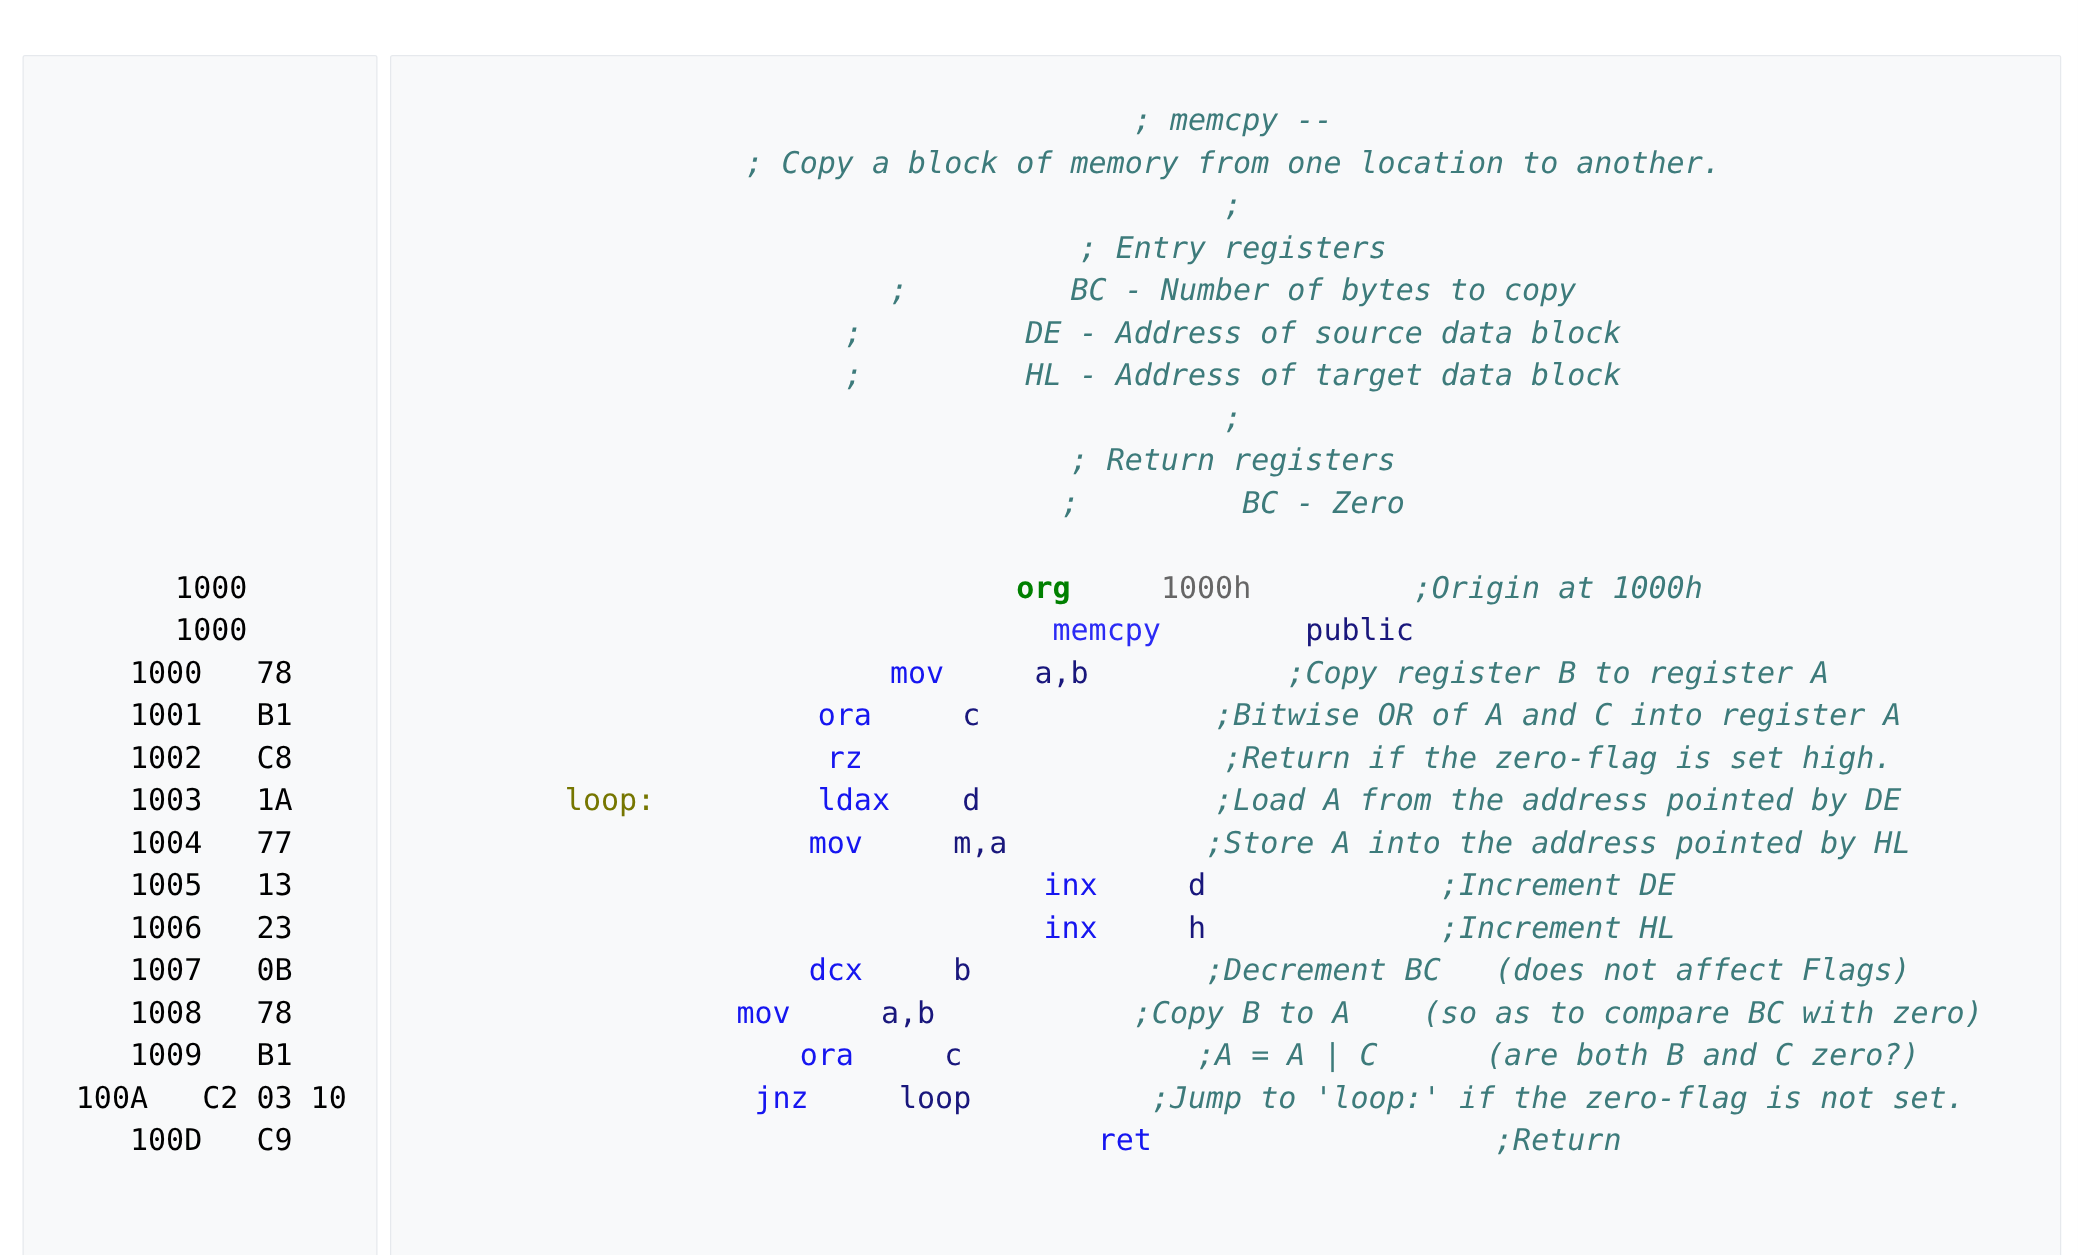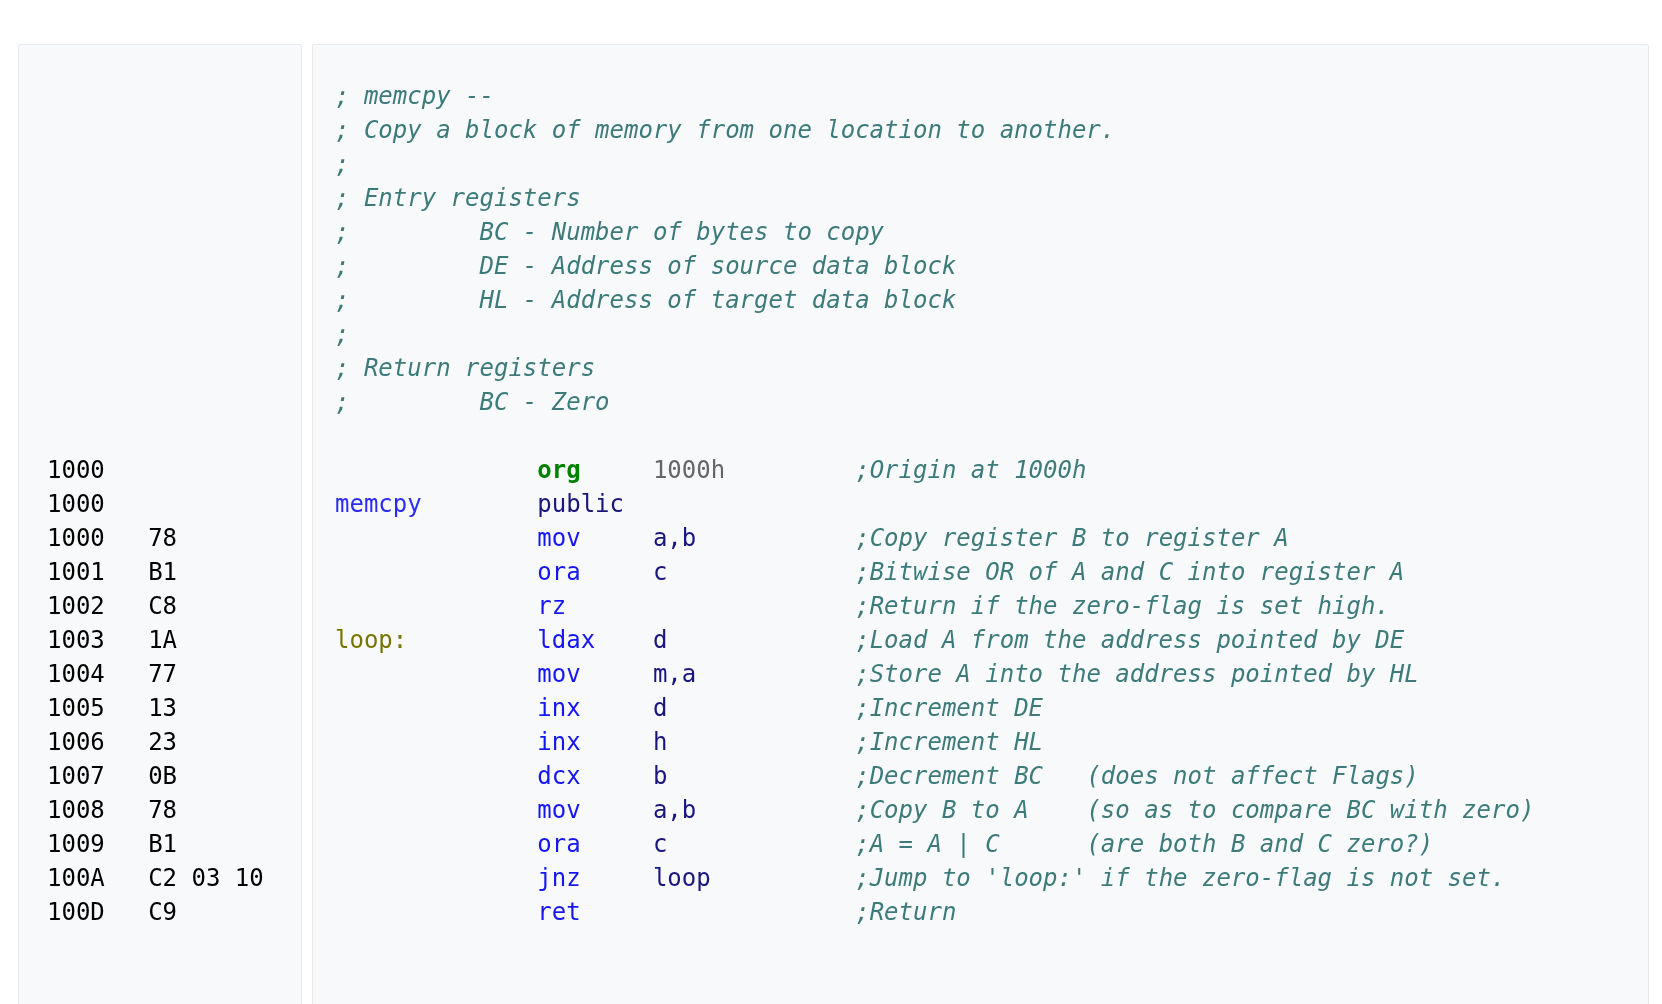--- a/index.html
+++ b/index.html
@@ -35,20 +35,21 @@
   }
   .codebox.right {
     left: 312px;
     width: 1337px;
     padding: 34px 10px 80px 22px;
   }
   .code-line {
     display: block;
     white-space: pre;
     min-height: 34px;
+    text-align: center;
   }
   .tok { white-space: pre; }
 </style>
 </head>
 <body style="background: rgb(255, 255, 255);">
 
 <div class="page">
   <pre class="codebox left" style="background: rgb(248, 249, 250); border-color: rgb(230, 233, 237); color: rgb(0, 0, 0);"><span class="code-line"></span><span class="code-line"></span><span class="code-line"></span><span class="code-line"></span><span class="code-line"></span><span class="code-line"></span><span class="code-line"></span><span class="code-line"></span><span class="code-line"></span><span class="code-line"></span><span class="code-line"></span><span class="code-line">1000</span><span class="code-line">1000</span><span class="code-line">1000   78</span><span class="code-line">1001   B1</span><span class="code-line">1002   C8</span><span class="code-line">1003   1A</span><span class="code-line">1004   77</span><span class="code-line">1005   13</span><span class="code-line">1006   23</span><span class="code-line">1007   0B</span><span class="code-line">1008   78</span><span class="code-line">1009   B1</span><span class="code-line">100A   C2 03 10</span><span class="code-line">100D   C9</span></pre>
   <pre class="codebox right" style="background: rgb(248, 249, 250); border-color: rgb(230, 233, 237); color: rgb(0, 0, 0);"><span class="code-line"><span class="tok" style="color: rgb(61, 123, 123); font-style: italic;">; memcpy --</span></span><span class="code-line"><span class="tok" style="color: rgb(61, 123, 123); font-style: italic;">; Copy a block of memory from one location to another.</span></span><span class="code-line"><span class="tok" style="color: rgb(61, 123, 123); font-style: italic;">;</span></span><span class="code-line"><span class="tok" style="color: rgb(61, 123, 123); font-style: italic;">; Entry registers</span></span><span class="code-line"><span class="tok" style="color: rgb(61, 123, 123); font-style: italic;">;         BC - Number of bytes to copy</span></span><span class="code-line"><span class="tok" style="color: rgb(61, 123, 123); font-style: italic;">;         DE - Address of source data block</span></span><span class="code-line"><span class="tok" style="color: rgb(61, 123, 123); font-style: italic;">;         HL - Address of target data block</span></span><span class="code-line"><span class="tok" style="color: rgb(61, 123, 123); font-style: italic;">;</span></span><span class="code-line"><span class="tok" style="color: rgb(61, 123, 123); font-style: italic;">; Return registers</span></span><span class="code-line"><span class="tok" style="color: rgb(61, 123, 123); font-style: italic;">;         BC - Zero</span></span><span class="code-line"></span><span class="code-line"><span class="tok" style="color: rgb(0, 0, 0);">              </span><span class="tok" style="color: rgb(0, 128, 0); font-weight: bold;">org</span><span class="tok" style="color: rgb(0, 0, 0);">     </span><span class="tok" style="color: rgb(102, 102, 102);">1000h</span><span class="tok" style="color: rgb(0, 0, 0);">         </span><span class="tok" style="color: rgb(61, 123, 123); font-style: italic;">;Origin at 1000h</span></span><span class="code-line"><span class="tok" style="color: rgb(43, 43, 245);">memcpy</span><span class="tok" style="color: rgb(0, 0, 0);">        </span><span class="tok" style="color: rgb(25, 23, 124);">public</span></span><span class="code-line"><span class="tok" style="color: rgb(0, 0, 0);">              </span><span class="tok" style="color: rgb(22, 22, 240);">mov</span><span class="tok" style="color: rgb(0, 0, 0);">     </span><span class="tok" style="color: rgb(25, 23, 124);">a,b</span><span class="tok" style="color: rgb(0, 0, 0);">           </span><span class="tok" style="color: rgb(61, 123, 123); font-style: italic;">;Copy register B to register A</span></span><span class="code-line"><span class="tok" style="color: rgb(0, 0, 0);">              </span><span class="tok" style="color: rgb(22, 22, 240);">ora</span><span class="tok" style="color: rgb(0, 0, 0);">     </span><span class="tok" style="color: rgb(25, 23, 124);">c</span><span class="tok" style="color: rgb(0, 0, 0);">             </span><span class="tok" style="color: rgb(61, 123, 123); font-style: italic;">;Bitwise OR of A and C into register A</span></span><span class="code-line"><span class="tok" style="color: rgb(0, 0, 0);">              </span><span class="tok" style="color: rgb(22, 22, 240);">rz</span><span class="tok" style="color: rgb(0, 0, 0);">                    </span><span class="tok" style="color: rgb(61, 123, 123); font-style: italic;">;Return if the zero-flag is set high.</span></span><span class="code-line"><span class="tok" style="color: rgb(118, 118, 0);">loop:</span><span class="tok" style="color: rgb(0, 0, 0);">         </span><span class="tok" style="color: rgb(22, 22, 240);">ldax</span><span class="tok" style="color: rgb(0, 0, 0);">    </span><span class="tok" style="color: rgb(25, 23, 124);">d</span><span class="tok" style="color: rgb(0, 0, 0);">             </span><span class="tok" style="color: rgb(61, 123, 123); font-style: italic;">;Load A from the address pointed by DE</span></span><span class="code-line"><span class="tok" style="color: rgb(0, 0, 0);">              </span><span class="tok" style="color: rgb(22, 22, 240);">mov</span><span class="tok" style="color: rgb(0, 0, 0);">     </span><span class="tok" style="color: rgb(25, 23, 124);">m,a</span><span class="tok" style="color: rgb(0, 0, 0);">           </span><span class="tok" style="color: rgb(61, 123, 123); font-style: italic;">;Store A into the address pointed by HL</span></span><span class="code-line"><span class="tok" style="color: rgb(0, 0, 0);">              </span><span class="tok" style="color: rgb(22, 22, 240);">inx</span><span class="tok" style="color: rgb(0, 0, 0);">     </span><span class="tok" style="color: rgb(25, 23, 124);">d</span><span class="tok" style="color: rgb(0, 0, 0);">             </span><span class="tok" style="color: rgb(61, 123, 123); font-style: italic;">;Increment DE</span></span><span class="code-line"><span class="tok" style="color: rgb(0, 0, 0);">              </span><span class="tok" style="color: rgb(22, 22, 240);">inx</span><span class="tok" style="color: rgb(0, 0, 0);">     </span><span class="tok" style="color: rgb(25, 23, 124);">h</span><span class="tok" style="color: rgb(0, 0, 0);">             </span><span class="tok" style="color: rgb(61, 123, 123); font-style: italic;">;Increment HL</span></span><span class="code-line"><span class="tok" style="color: rgb(0, 0, 0);">              </span><span class="tok" style="color: rgb(22, 22, 240);">dcx</span><span class="tok" style="color: rgb(0, 0, 0);">     </span><span class="tok" style="color: rgb(25, 23, 124);">b</span><span class="tok" style="color: rgb(0, 0, 0);">             </span><span class="tok" style="color: rgb(61, 123, 123); font-style: italic;">;Decrement BC   (does not affect Flags)</span></span><span class="code-line"><span class="tok" style="color: rgb(0, 0, 0);">              </span><span class="tok" style="color: rgb(22, 22, 240);">mov</span><span class="tok" style="color: rgb(0, 0, 0);">     </span><span class="tok" style="color: rgb(25, 23, 124);">a,b</span><span class="tok" style="color: rgb(0, 0, 0);">           </span><span class="tok" style="color: rgb(61, 123, 123); font-style: italic;">;Copy B to A    (so as to compare BC with zero)</span></span><span class="code-line"><span class="tok" style="color: rgb(0, 0, 0);">              </span><span class="tok" style="color: rgb(22, 22, 240);">ora</span><span class="tok" style="color: rgb(0, 0, 0);">     </span><span class="tok" style="color: rgb(25, 23, 124);">c</span><span class="tok" style="color: rgb(0, 0, 0);">             </span><span class="tok" style="color: rgb(61, 123, 123); font-style: italic;">;A = A | C      (are both B and C zero?)</span></span><span class="code-line"><span class="tok" style="color: rgb(0, 0, 0);">              </span><span class="tok" style="color: rgb(22, 22, 240);">jnz</span><span class="tok" style="color: rgb(0, 0, 0);">     </span><span class="tok" style="color: rgb(25, 23, 124);">loop</span><span class="tok" style="color: rgb(0, 0, 0);">          </span><span class="tok" style="color: rgb(61, 123, 123); font-style: italic;">;Jump to 'loop:' if the zero-flag is not set.</span></span><span class="code-line"><span class="tok" style="color: rgb(0, 0, 0);">              </span><span class="tok" style="color: rgb(22, 22, 240);">ret</span><span class="tok" style="color: rgb(0, 0, 0);">                   </span><span class="tok" style="color: rgb(61, 123, 123); font-style: italic;">;Return</span></span></pre>
 </div>

